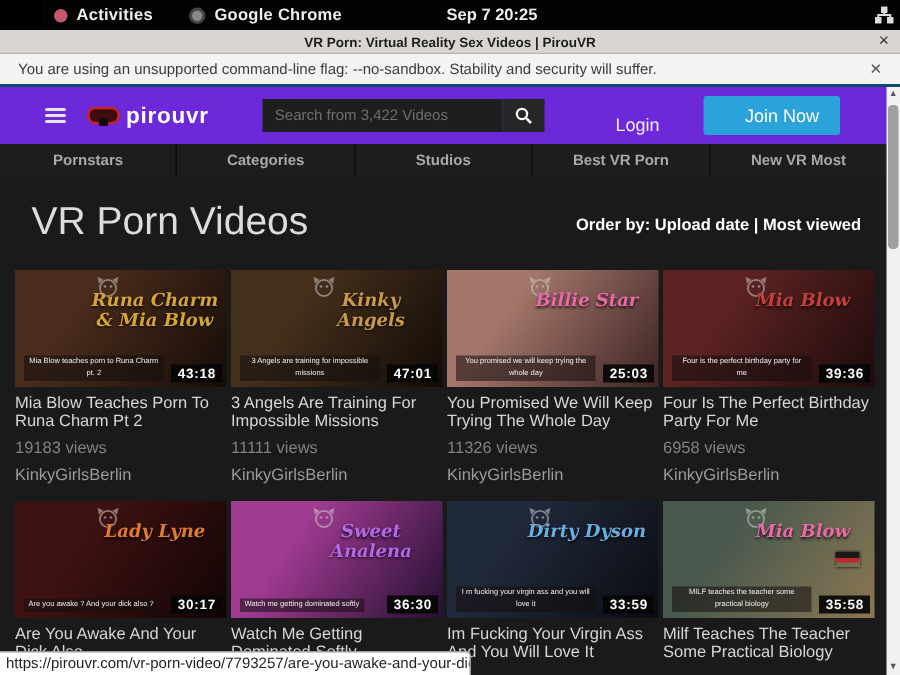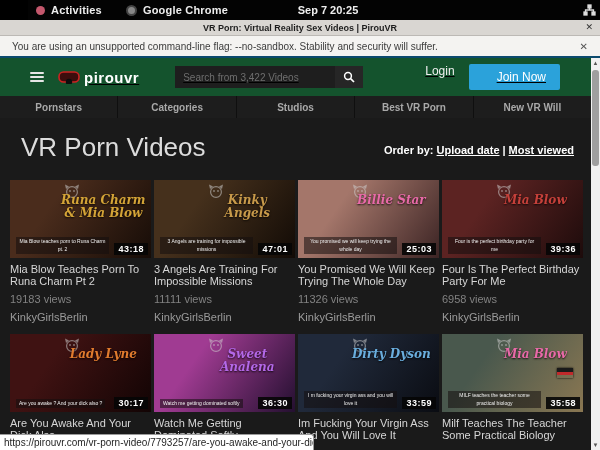--- a/index.html
+++ b/index.html
@@ -27,44 +27,44 @@
 
   
   .warnbar { position:absolute; top:36px; left:0; width:600px; height:22px; background:#f4f3f1;
     border-bottom:2px solid #0c4a6e; display:flex; align-items:center; padding:0 12px; }
   .warnbar .wtext { font-size:10px; color:#3c3c3c; }
   .warnbar .wclose { margin-left:auto; font-size:10px; color:#555; }
 
   
   .viewport { position:absolute; top:58px; left:0; width:600px; height:392px; background:#1a1a1a; overflow:hidden; }
 
-  .site-header { height:38px; background:#14532d; display:flex; align-items:center; padding:0 20px 0 30px;text-decoration:underline; }
+  .site-header { height:38px; background:#6d28d9; display:flex; align-items:center; padding:0 20px 0 30px; }
   .hamburger { width:14px; display:flex; flex-direction:column; gap:2px; margin-right:14px; }
   .hamburger i { height:2px; background:#e6e6e6; border-radius:1px; }
   .logo { display:flex; align-items:center; gap:4px; margin-right:36px; }
   .logo-text { color:#fff; font-weight:bold; font-size:15px; letter-spacing:.5px; }
   .searchwrap { display:flex; align-items:center; }
   .searchwrap input { width:160px; height:22px; background:#1e1e1e; border:none; outline:none;
     color:#bbb; font-size:10px; padding:0 8px; }
   .searchwrap input::placeholder { color:#6e6e6e; }
   .search-btn { width:28px; height:22px; background:#262626; border:none; display:flex;
     align-items:center; justify-content:center; cursor:pointer; }
-  .hdr-right { margin-left:auto; display:flex; align-items:flex-start; gap:14px; padding-right:20px; }
+  .hdr-right { margin-left:auto; display:flex; align-items:flex-end; gap:29px; padding-right:20px; }
   .login { color:#f0f0f0; font-size:12px; cursor:pointer; }
   .join-btn { border:none; color:#fff; font-size:12px; padding:6px 14px; border-radius:2px; cursor:pointer; }
 
   .nav { height:22px; width:591px; display:flex; background:#0f0f0f; }
   .nav-item { flex:1; background:#1d1d1d; margin-right:1px; display:flex; align-items:center;
     justify-content:center; font-size:10px; font-weight:bold; color:#a9a9a9; cursor:pointer; }
   .nav-item:last-child { margin-right:0; }
 
   .heading-row { position:relative; height:62px; }
   .page-title { position:absolute; left:21px; top:14px; font-size:26px; font-weight:normal; color:#dcdcdc; }
   .order-by { position:absolute; right:26px; top:26px; font-size:11px; color:#fff; font-weight:bold; }
-  .order-by a { color:#fff; text-decoration:underline; cursor:pointer;margin-top:31px; }
+  .order-by a { color:#fff; cursor:pointer;margin-top:31px; }
   .order-sep { margin:0 3px; }
 
   .grid { display:grid; grid-template-columns:repeat(4,1fr); column-gap:3px; row-gap:11px;
     padding:0 17px 0 10px; }
   .card { position:relative; }
   .thumb { position:relative; height:78px; overflow:hidden; cursor:pointer; }
   .model-name { position:absolute; top:14px; right:4px; width:62%; text-align:center;
     font-family:"DejaVu Serif", serif; font-style:italic; font-weight:bold; font-size:12px;
     line-height:1.05; text-shadow:0 1px 2px rgba(0,0,0,.8); }
   .caption { position:absolute; bottom:4px; left:6px; max-width:66%; font-size:5px; line-height:1.5;
@@ -161,21 +161,21 @@
         <span class="login">Login</span>
         <button class="join-btn" style="background: rgb(43, 162, 218); padding-left: 28px;">Join Now</button>
       </div>
     </div>
 
     <div class="nav">
       <div class="nav-item">Pornstars</div>
       <div class="nav-item">Categories</div>
       <div class="nav-item">Studios</div>
       <div class="nav-item">Best VR Porn</div>
-      <div class="nav-item">New VR Will</div>
+      <div class="nav-item">New VR Most</div>
     </div>
 
     <div class="heading-row">
       <h1 class="page-title">VR Porn Videos</h1>
       <div class="order-by">
         <span>Order by:</span>
         <a>Upload date</a><span class="order-sep">|</span><a>Most viewed</a>
       </div>
     </div>
 

